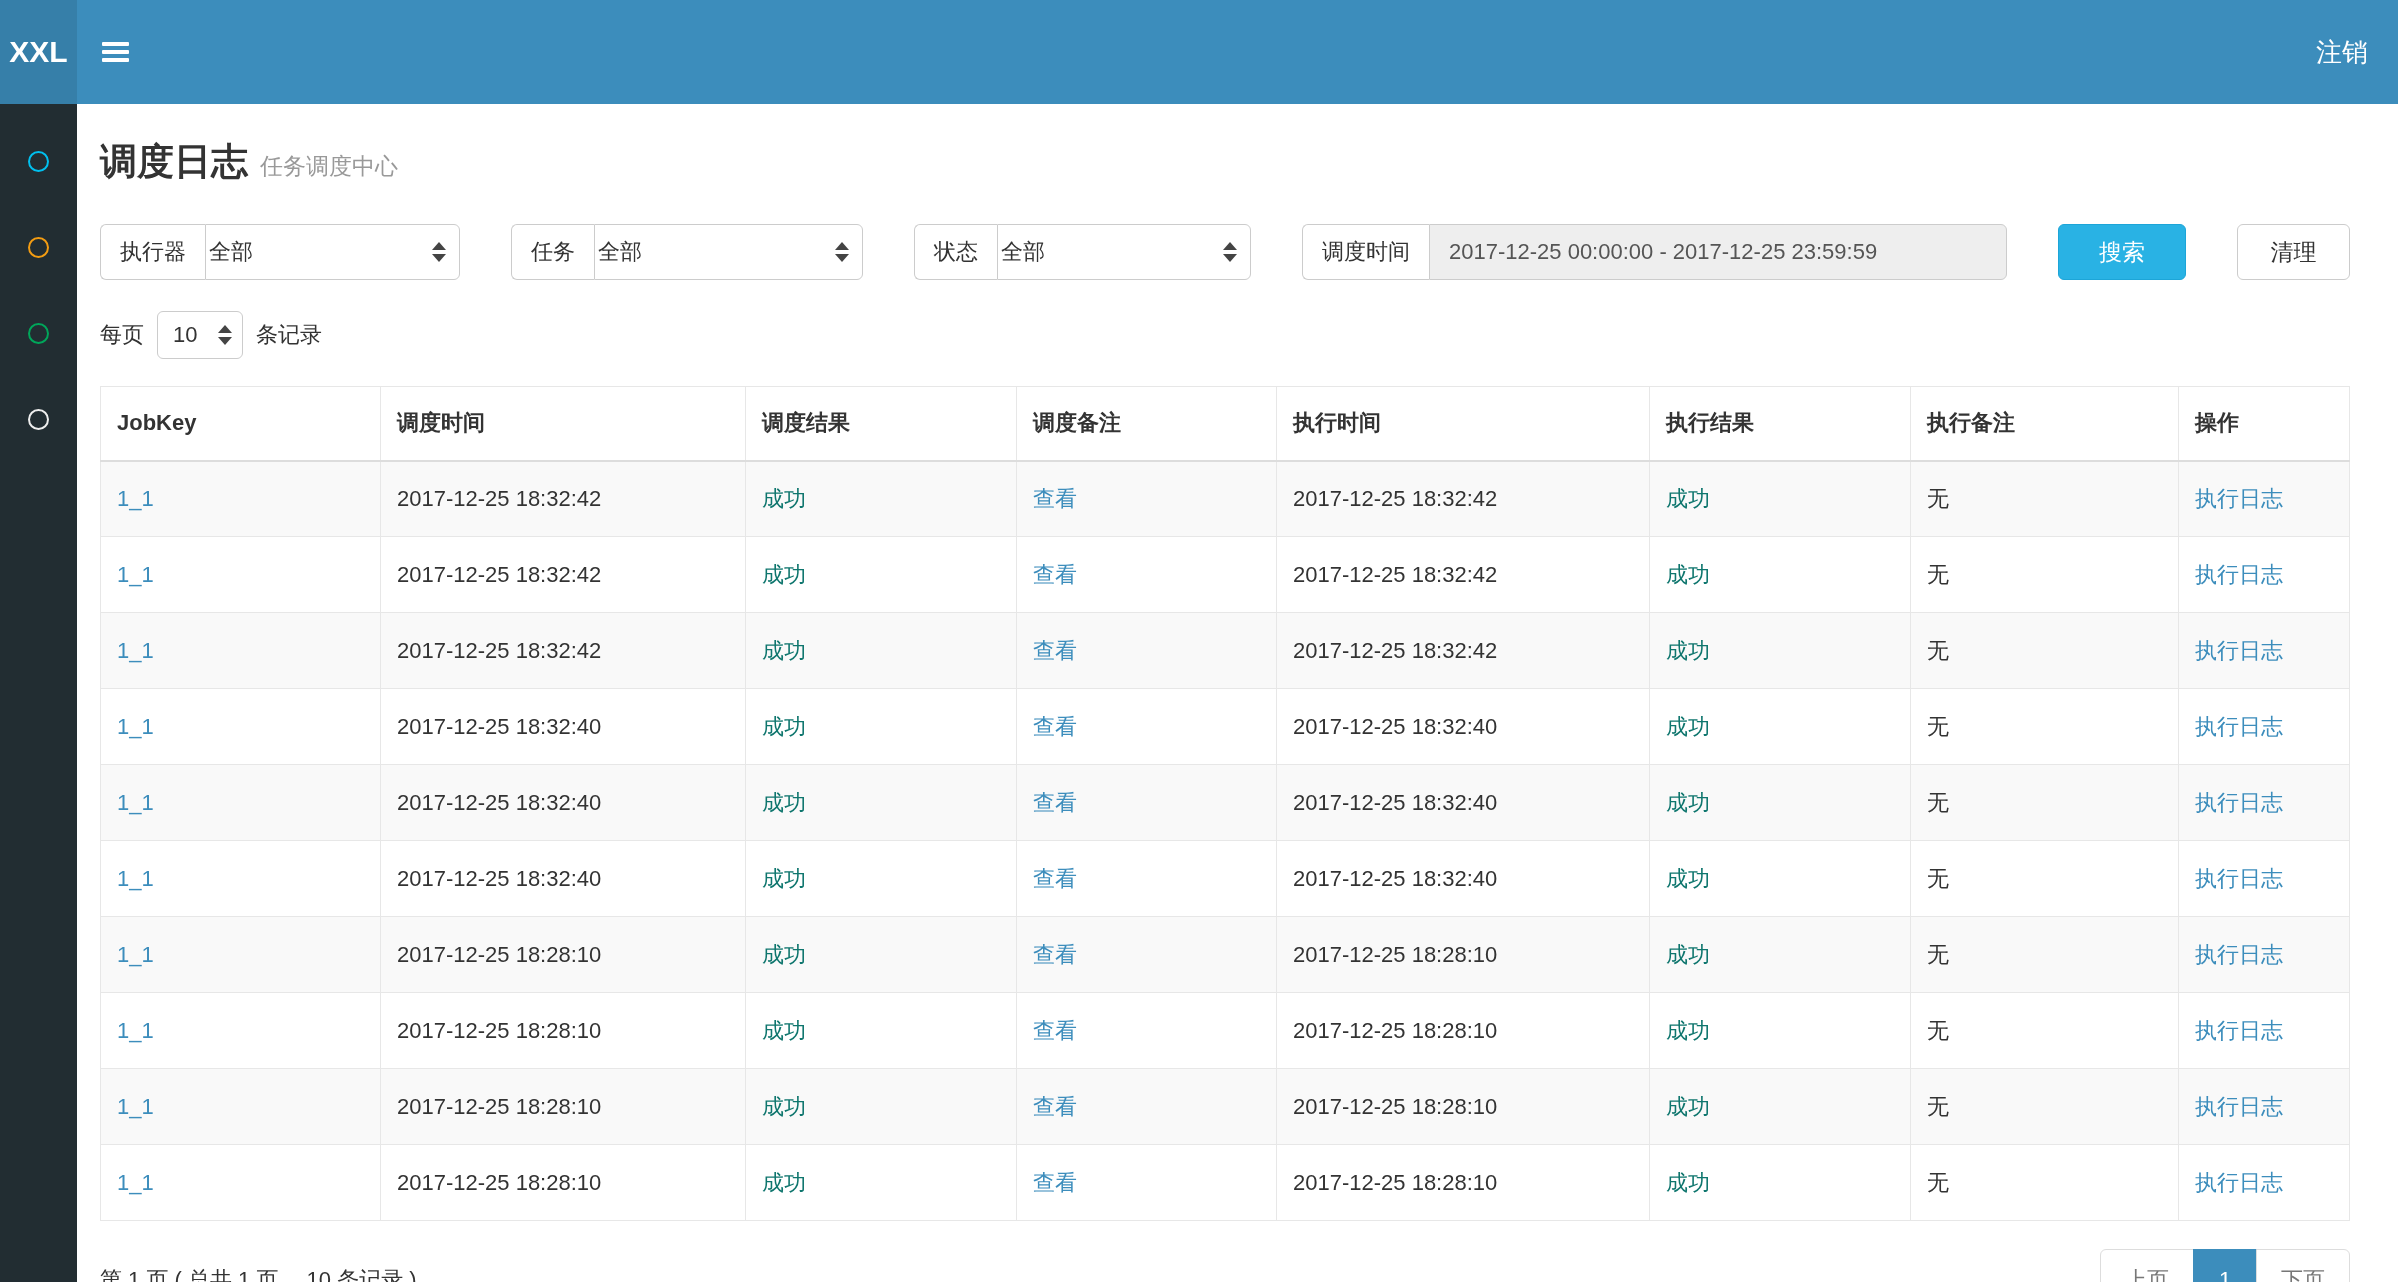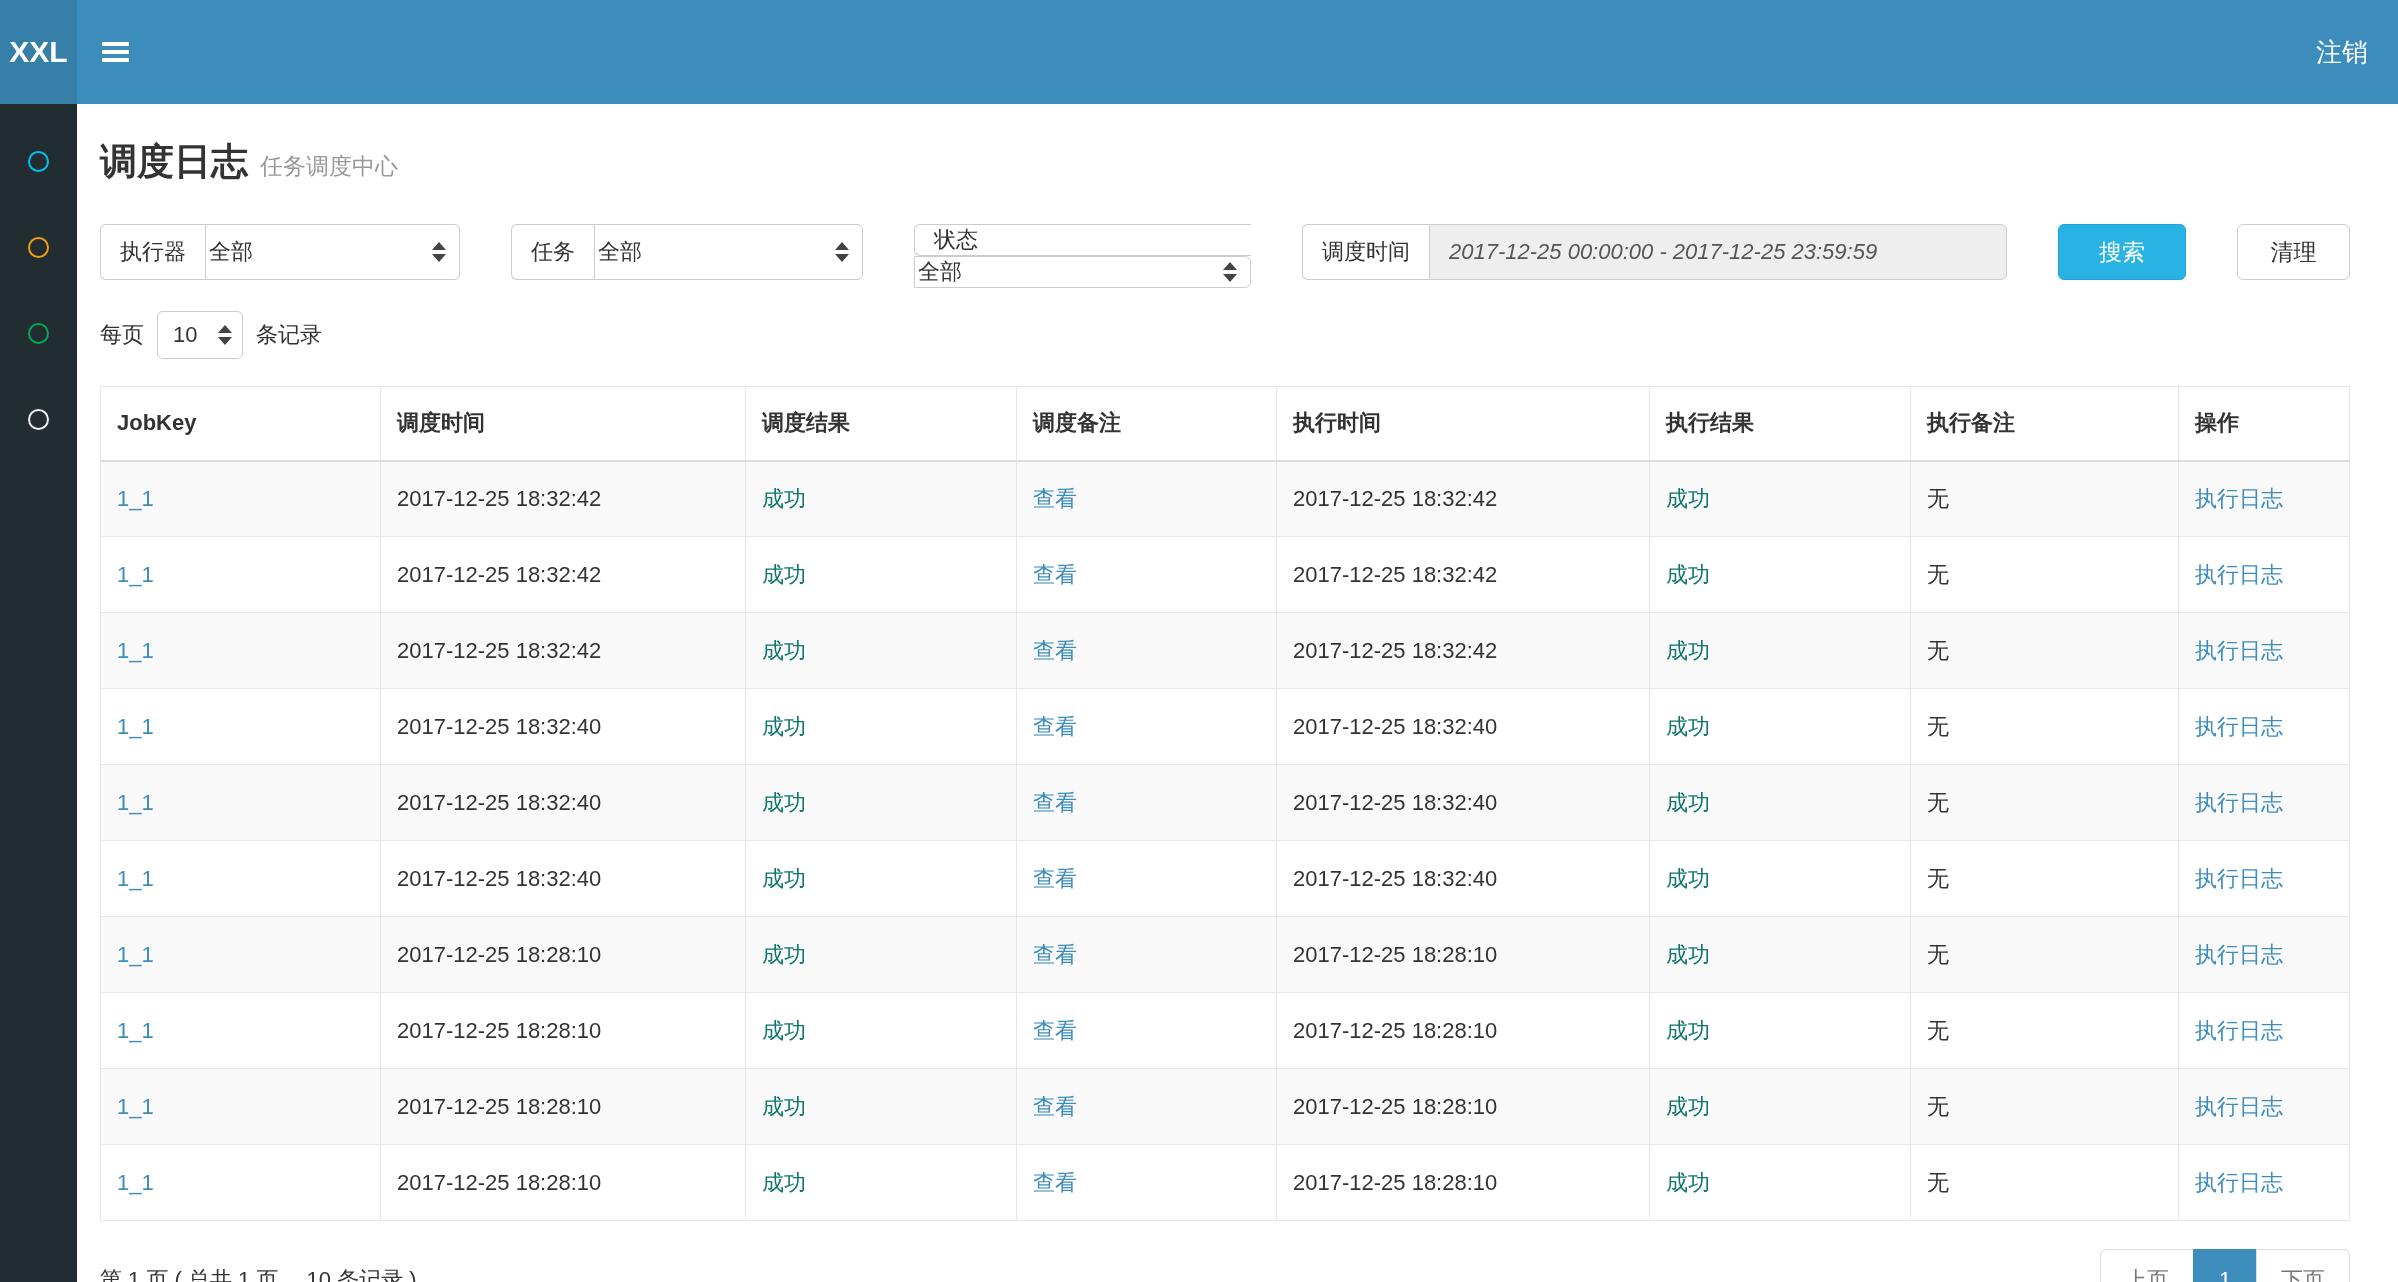--- a/index.html
+++ b/index.html
@@ -35,39 +35,39 @@
 
   
   .content-header h1 { margin: 10px 0 36px; font-size: 37px; line-height: 44px; font-weight: bold; color: #333; }
   .content-header small { font-size: 23px; color: #999; font-weight: normal; margin-left: 12px; }
 
   
   .filter-row { display: flex; align-items: flex-start; justify-content: space-between; height: 56px; margin-bottom: 30px; }
   .igroup { display: flex; height: 56px; }
   .w-exec   { width: 360px; }
   .w-job    { width: 352px; }
-  .w-status { width: 337px; flex-direction: column; }
+  .w-status { width: 337px; }
   .w-time   { width: 705px; }
   .addon {
     display: flex; align-items: center; padding: 0 19px;
     border: 1px solid #ccc; border-right: none; background: #fff;
     border-radius: 6px 0 0 6px; white-space: nowrap; color: #333;
   }
   .select {
     flex: 1; display: flex; align-items: center; justify-content: space-between;
     border: 1px solid #ccc; background: #fff; padding: 0 13px 0 3px;
     border-radius: 0 6px 6px 0; cursor: pointer;
   }
   .spin { display: flex; flex-direction: column; align-items: center; gap: 4px; }
   .spin::before { content: ""; width: 0; height: 0; border-left: 7px solid transparent; border-right: 7px solid transparent; border-bottom: 8px solid #444; }
   .spin::after  { content: ""; width: 0; height: 0; border-left: 7px solid transparent; border-right: 7px solid transparent; border-top: 8px solid #444; }
   .timebox {
     flex: 1; display: flex; align-items: center; padding: 16px 19px;
     border: 1px solid #ccc; background: #eee; border-radius: 0 6px 6px 0;
-    color: #555; white-space: nowrap; overflow: hidden; cursor: pointer; font-style: italic;
+    color: #555; white-space: nowrap; overflow: hidden; cursor: pointer;
   }
   .btn { height: 56px; font-size: 23px; border-radius: 6px; cursor: pointer; font-family: inherit; }
   .btn-search { width: 128px; background: #29b2e4; border: 1px solid #1da5d8; color: #fff; }
   .btn-clear  { width: 113px; background: #fff; border: 1px solid #ccc; color: #333; }
 
   
   .pagesize-row { display: flex; align-items: center; gap: 13px; height: 50px; margin-bottom: 26px; }
   .select.small { flex: none; width: 86px; height: 48px; border-radius: 6px; padding: 0 10px 0 15px; }
 
   

